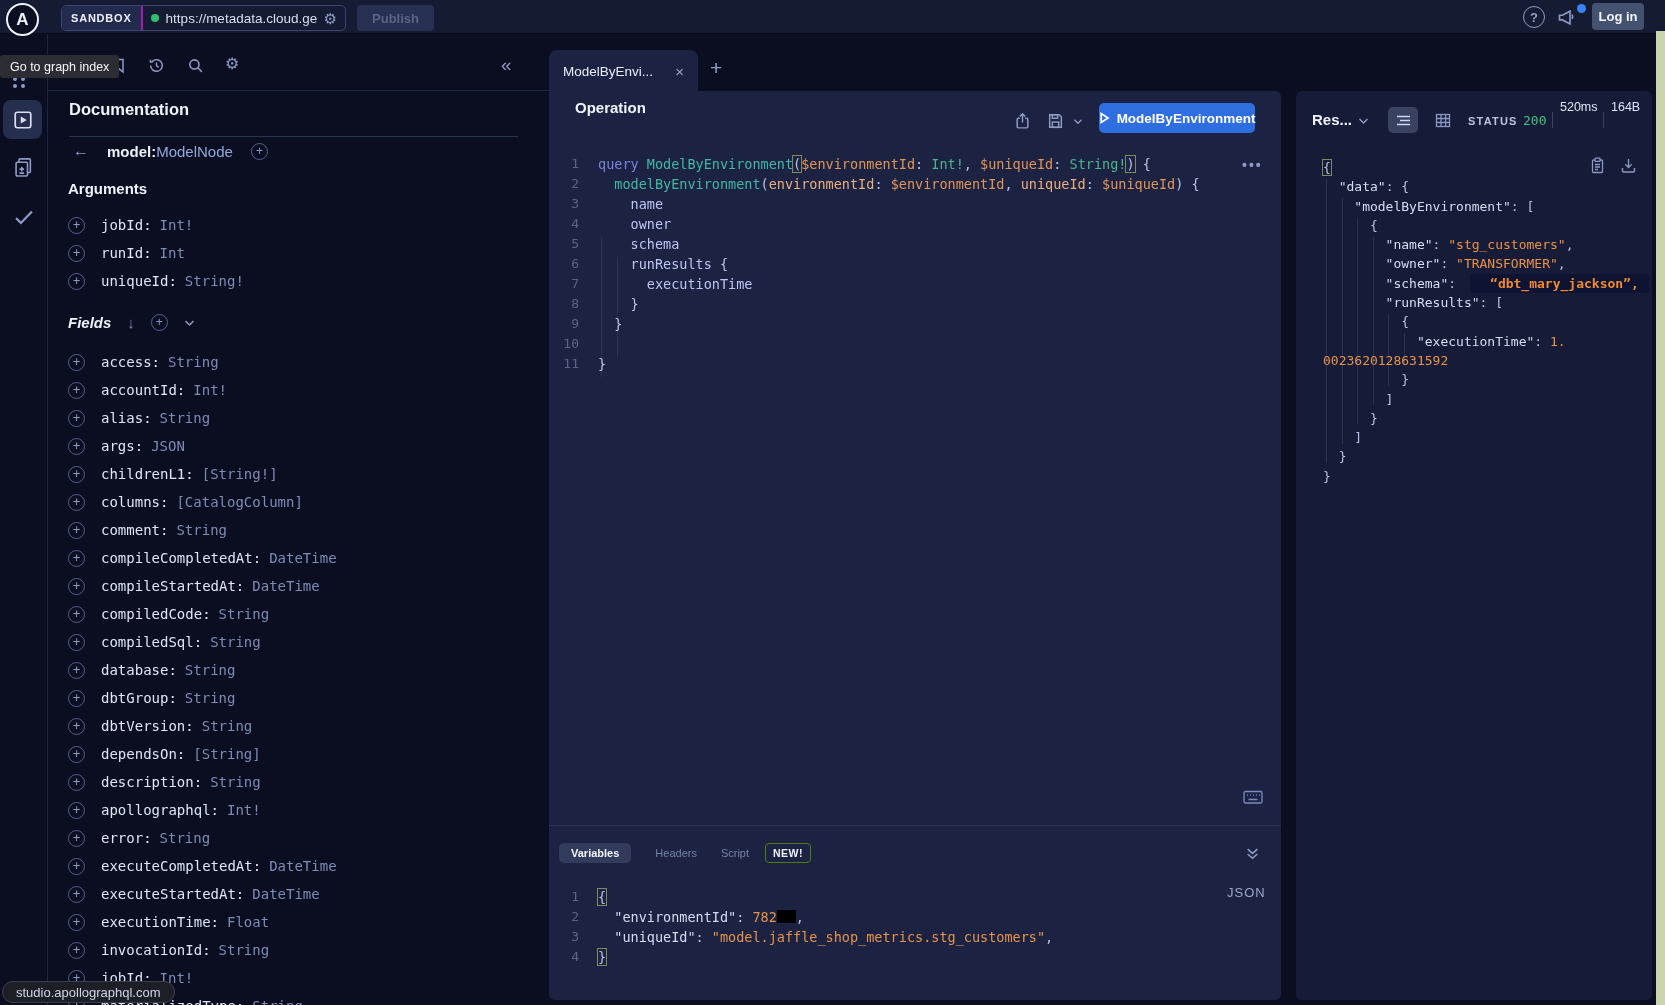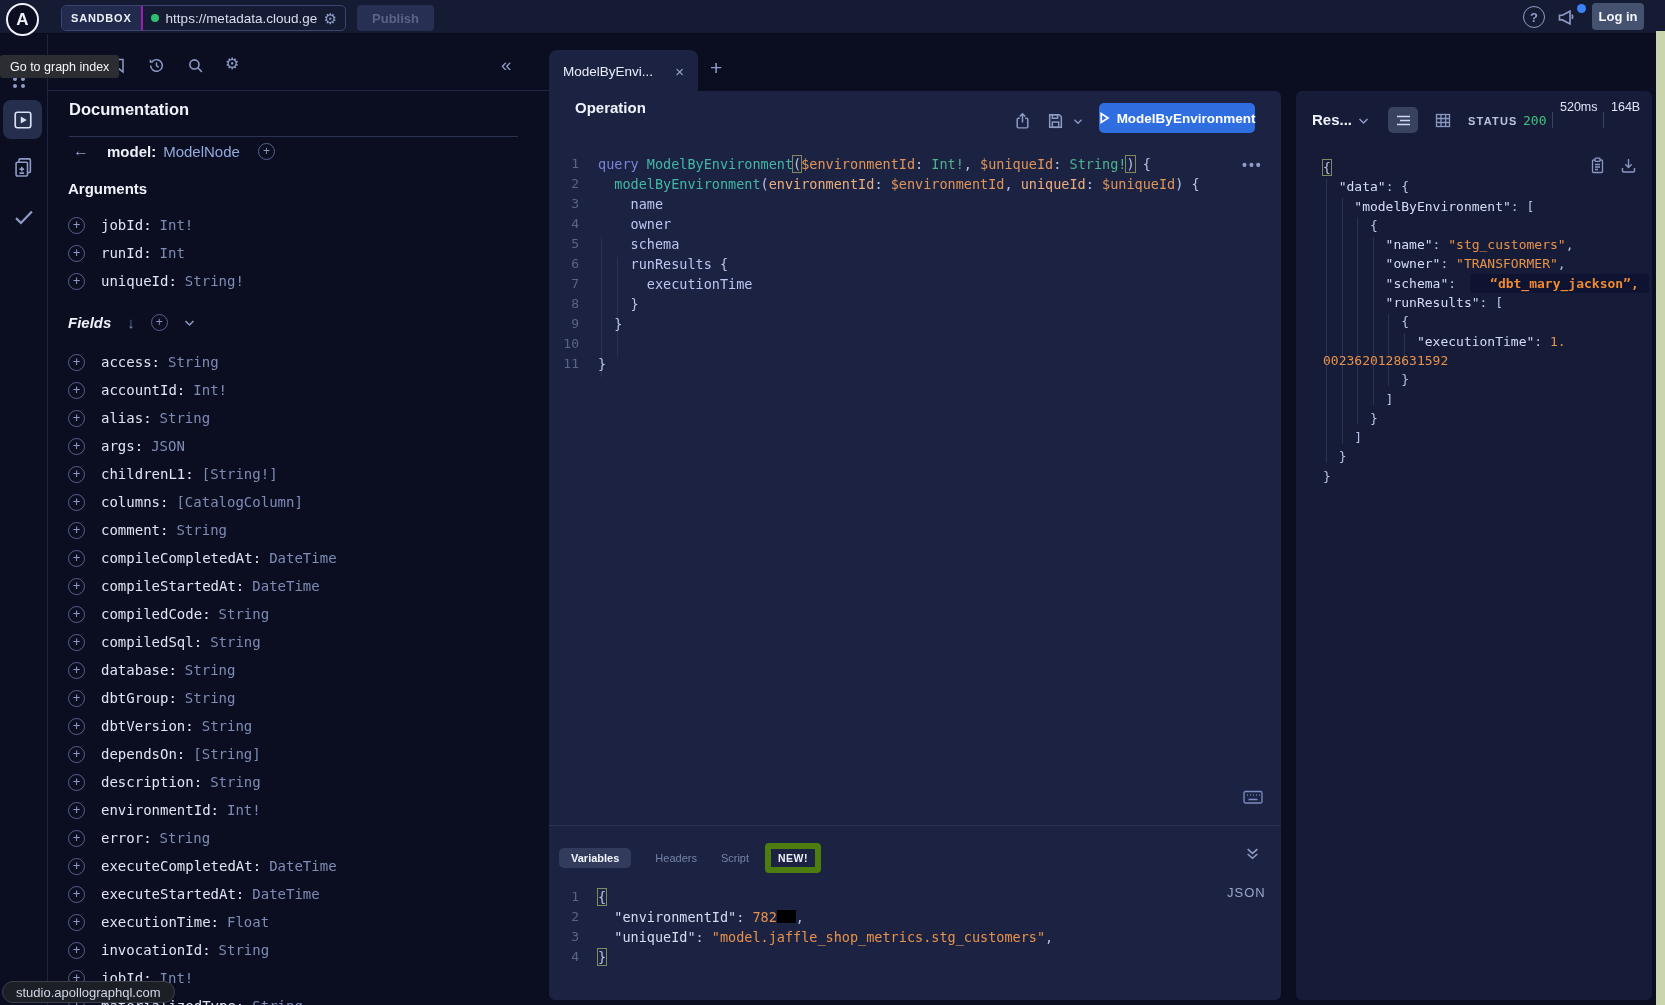--- a/index.html
+++ b/index.html
@@ -40,21 +40,21 @@
   
   .docpanel { position:absolute; left:48px; top:34px; width:501px; height:971px; }
   .doc-toolbar-ic { position:absolute; top:23px; color:#8e9bc4; }
   .collapse { position:absolute; left:453px; top:20px; font-size:19px; color:#8e9bc4; }
   .doc-topline { position:absolute; left:0; top:56px; width:501px; border-top:1px solid #1e2646; }
   .doc-title { position:absolute; left:21px; top:66px; font-size:16.5px; font-weight:bold; color:#f0f3fb; }
   .doc-divider { position:absolute; left:21px; top:102px; width:449px; border-top:1px solid #2b3354; }
   .model-row { position:absolute; left:25px; top:106px; height:22px; display:flex; align-items:center; }
   .backarrow { color:#8e9bc4; font-size:16px; margin-right:18px; }
   .model-name { font-size:15px; font-weight:bold; color:#eef1fa; }
-  .model-type { font-size:15px; color:#93a9dd; margin-left:7px; }
+  .model-type { font-size:15px; color:#93a9dd; }
   .sec-title { position:absolute; left:20px; font-size:15px; font-weight:bold; color:#f0f3fb; }
   .plus-circle { width:17px; height:17px; flex:none; border:1.5px solid #55628e; border-radius:50%;
                  color:#8e9bc4; font-size:12px; line-height:14px; text-align:center; display:inline-block; }
   .plus-circle::before { content:"+"; }
   .doc-list { position:absolute; left:20px; }
   .doc-row { display:flex; align-items:center; height:28px; font-family:"DejaVu Sans Mono", monospace; font-size:14px; }
   .doc-row .plus-circle { margin-right:16px; }
   .fname { color:#dfe5f4; }
   .ftype { color:#7e8bb5; margin-left:8px; }
   .fields-head { position:absolute; left:20px; top:280px; display:flex; align-items:center; gap:16px; }
@@ -86,21 +86,21 @@
   .tok-bx { color:#b9c2e4; box-shadow:0 0 0 1px #7f8a5e; }
   .tok-hl { background:#0d1330; color:#ef8a31; font-weight:bold; padding:2px 10px 2px 20px; border-radius:2px; margin-left:14px; }
   .tok-redact { display:inline-block; width:19px; height:13px; background:#000; vertical-align:-1px; }
   .guide { position:absolute; width:1px; background:#2a3254; }
   .kebab { position:absolute; left:693px; top:66px; color:#8e9bc4; letter-spacing:2px; font-size:14px; font-weight:bold; }
   .kbd-ic { position:absolute; left:694px; top:699px; color:#7d8cc0; }
   .vars-divider { position:absolute; left:0; top:734px; width:732px; border-top:1px solid #2b3354; }
   .subtabs { position:absolute; left:10px; top:752px; display:flex; align-items:center; gap:24px; }
   .subtab { font-size:11px; color:#7482a8; }
   .subtab.active { background:#323b5c; color:#f2f5fc; font-weight:bold; padding:4px 12px; border-radius:5px; }
-  .newbadge { border:6px solid #4d7c0f; border-radius:4px; color:#eef1fa; font-size:10.5px; font-weight:bold;
+  .newbadge { border:1px solid #4d7c0f; border-radius:4px; color:#eef1fa; font-size:10.5px; font-weight:bold;
               letter-spacing:.5px; padding:3px 7px; margin-left:-8px; }
   .dbl-chev { position:absolute; left:696px; top:756px; color:#8e9bc4; }
   .json-label { position:absolute; left:678px; top:794px; font-size:13px; color:#9aa6c8; letter-spacing:1px; }
   .varsarea { position:absolute; left:0; top:796px; width:100%; }
 
   
   .respcard { position:absolute; left:1296px; top:91px; width:356px; height:909px; background:#161c38; border-radius:6px; }
   .resp-title { position:absolute; left:16px; top:20px; font-size:15px; font-weight:bold; color:#f0f3fb; white-space:nowrap; }
   .resp-chev { position:absolute; left:62px; top:26px; color:#8e9bc4; }
   .viewbtn { position:absolute; top:16px; width:30px; height:26px; border-radius:5px; display:flex; align-items:center; justify-content:center; color:#cfd8f0; }
@@ -314,21 +314,21 @@
           <span class="fname">dependsOn:</span>
           <span class="ftype">[String]</span>
         </div>
         <div class="doc-row">
           <span class="plus-circle"></span>
           <span class="fname">description:</span>
           <span class="ftype">String</span>
         </div>
         <div class="doc-row">
           <span class="plus-circle"></span>
-          <span class="fname">environmentId:</span>
+          <span class="fname">apollographql:</span>
           <span class="ftype">Int!</span>
         </div>
         <div class="doc-row">
           <span class="plus-circle"></span>
           <span class="fname">error:</span>
           <span class="ftype">String</span>
         </div>
         <div class="doc-row">
           <span class="plus-circle"></span>
           <span class="fname">executeCompletedAt:</span>

